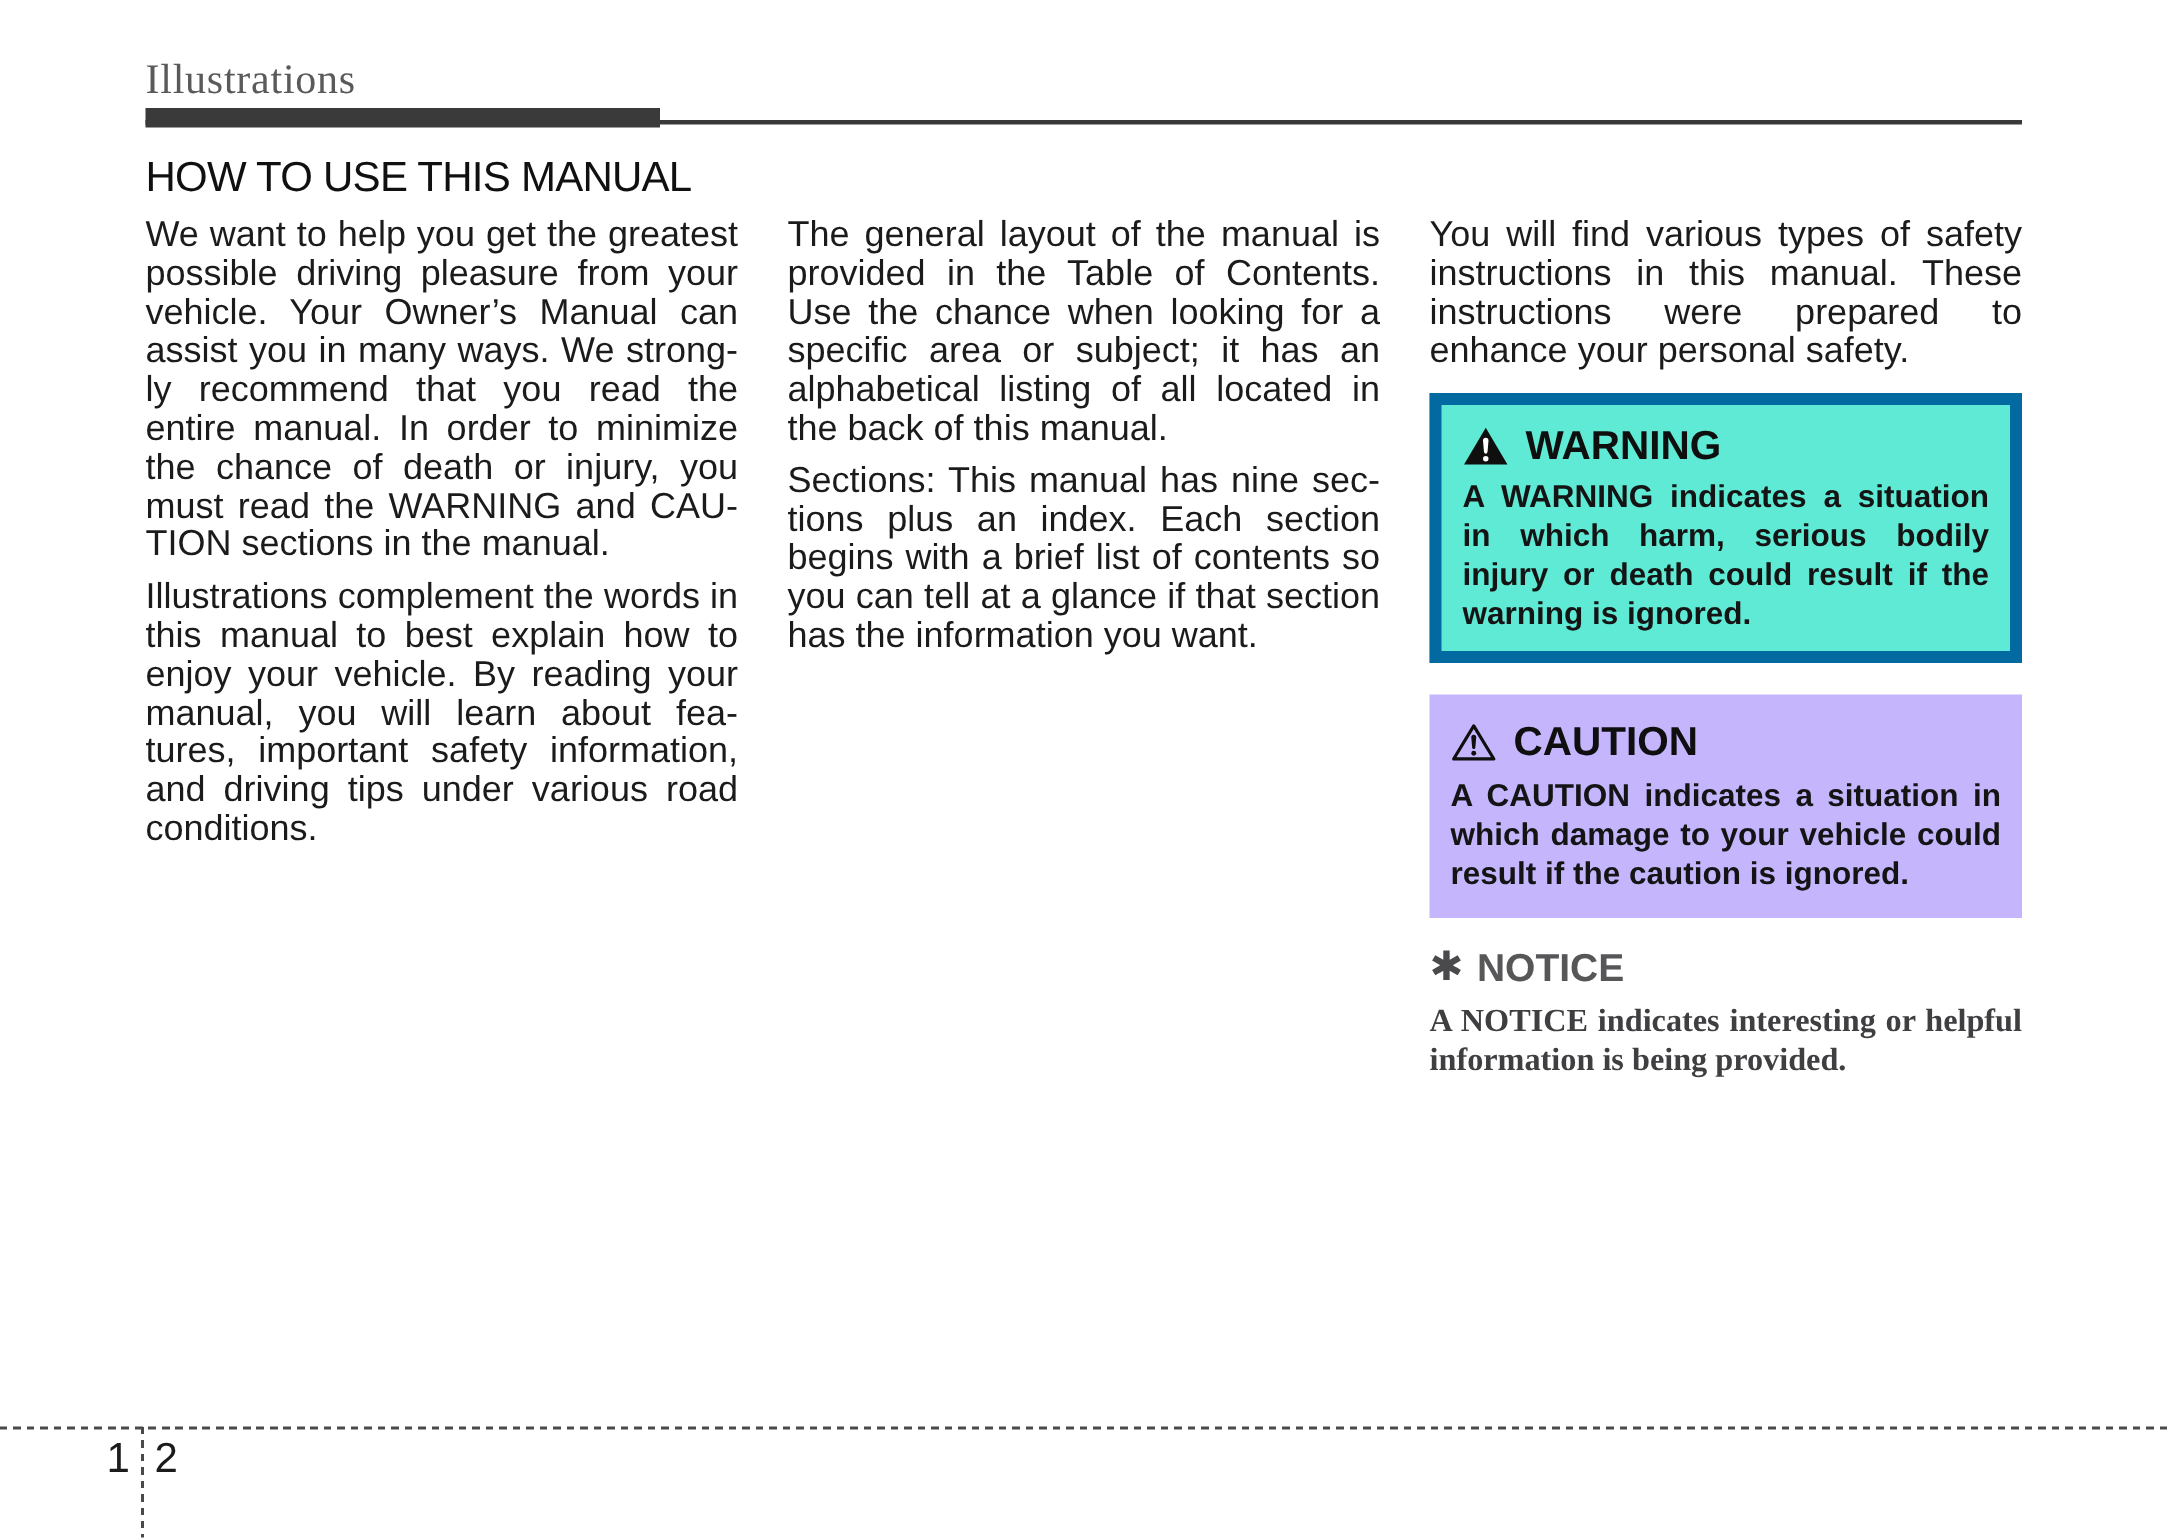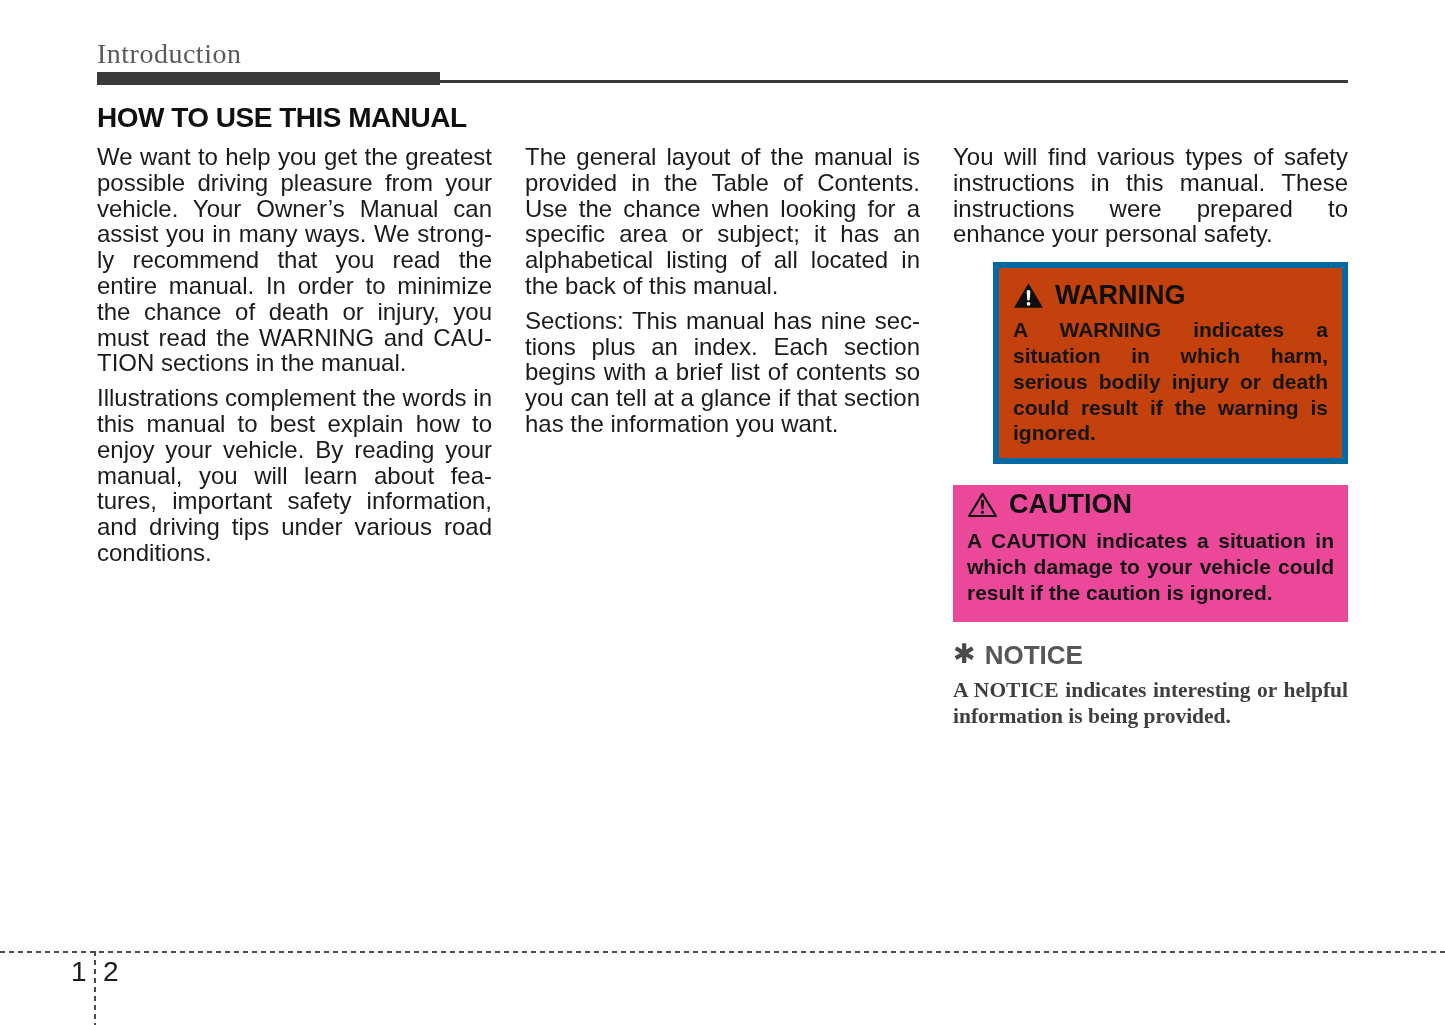--- a/index.html
+++ b/index.html
@@ -21,37 +21,37 @@
   }
   .header-rule { position: relative; height: 13px; }
   .rule-thin  { position: absolute; left: 0; right: 0; bottom: 2px; height: 3px; background: #3a3a3a; }
   .rule-thick { position: absolute; left: 0; bottom: 0; width: 343px; height: 13px; background: #3a3a3a; }
 
   
   .columns { position: absolute; left: 97px; top: 103px; width: 1251px; display: flex; gap: 33px; }
   .col { width: 395px; }
   .col-offset { padding-top: 41px; }
   .page-title {
-    font-size: 28px; font-weight: bold; color: #101010;
+    font-size: 28px; font-weight: normal; color: #101010;
     line-height: 30px; margin: 0 0 11px 0;
     letter-spacing: -0.5px; white-space: nowrap;
   }
   .col p.body-par {
     font-size: 24px; line-height: 25.8px;
     text-align: justify; margin: 0 0 9px 0; color: #1b1b1b;
   }
 
   
   .warning-box {
-    margin-top: 15px; background: #c2410c;
-    border: 6px solid #0369a1; padding: 12px 14px 12px 14px; margin-left: 40px;
+    margin-top: 15px; background: #5eead4;
+    border: 8px solid #0369a1; padding: 12px 14px 12px 14px;
   }
   .caution-box {
-    margin-top: 21px; background: #ec4899;
-    padding: 4px 14px 16px 14px;
+    margin-top: 21px; background: #c4b5fd;
+    padding: 16px 14px 16px 14px;
   }
   .box-heading {
     display: flex; align-items: center; gap: 11px;
     font-size: 27px; font-weight: bold; color: #0f0f0f; line-height: 30px;
   }
   .tri-icon { flex: 0 0 auto; display: block; }
   .box-body {
     font-size: 21px; line-height: 25.8px; text-align: justify;
     font-weight: bold; margin: 7px 0 0 0; color: #141414;
   }
@@ -80,21 +80,21 @@
     background-image: repeating-linear-gradient(to bottom, #4a4a4a 0 5px, transparent 5px 9px);
   }
   .footer-num { position: absolute; font-size: 28px; color: #1b1b1b; top: 956px; }
   .chapter-number { left: 71px; }
   .page-number { left: 103px; }
 </style>
 </head>
 <body>
 
 <header class="page-header">
-  <div class="section-label">Introduction</div>
+  <div class="section-label">Illustrations</div>
   <div class="header-rule">
     <div class="rule-thin"></div>
     <div class="rule-thick"></div>
   </div>
 </header>
 
 <main class="columns">
 
   <section class="col">
     <h1 class="page-title">HOW TO USE THIS MANUAL</h1>

